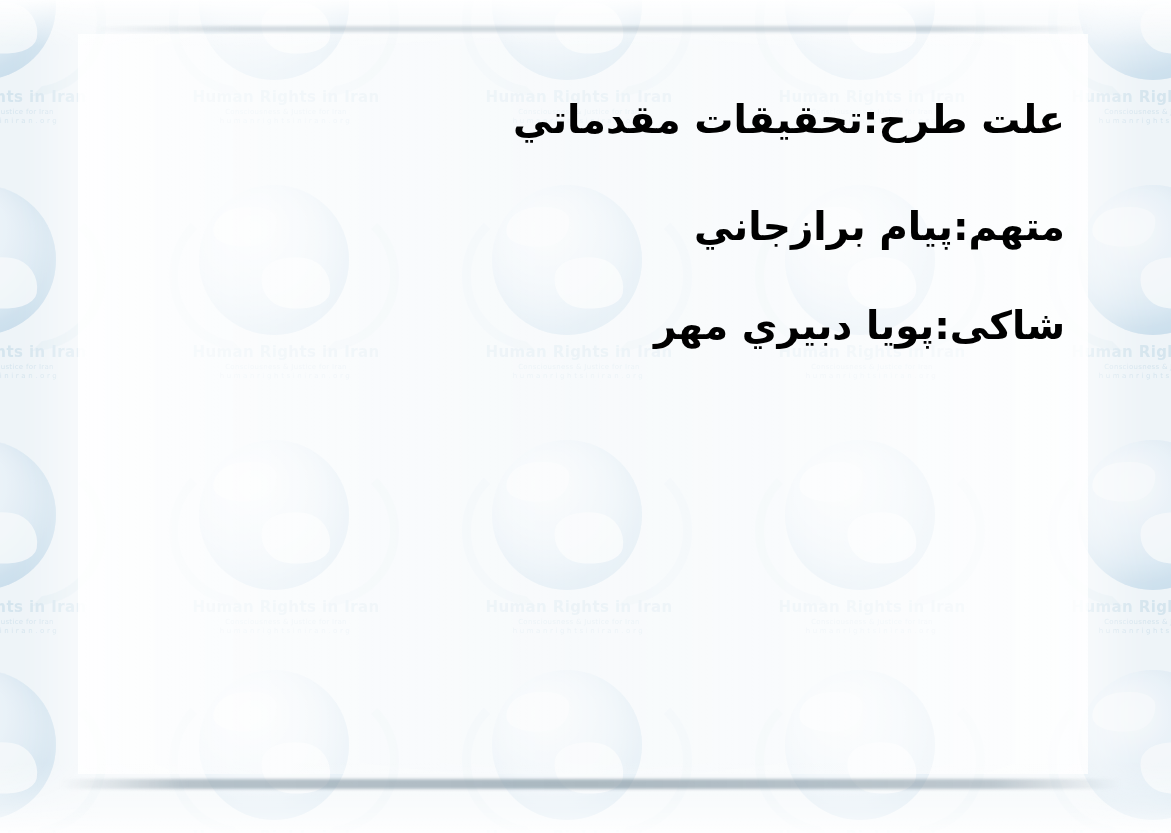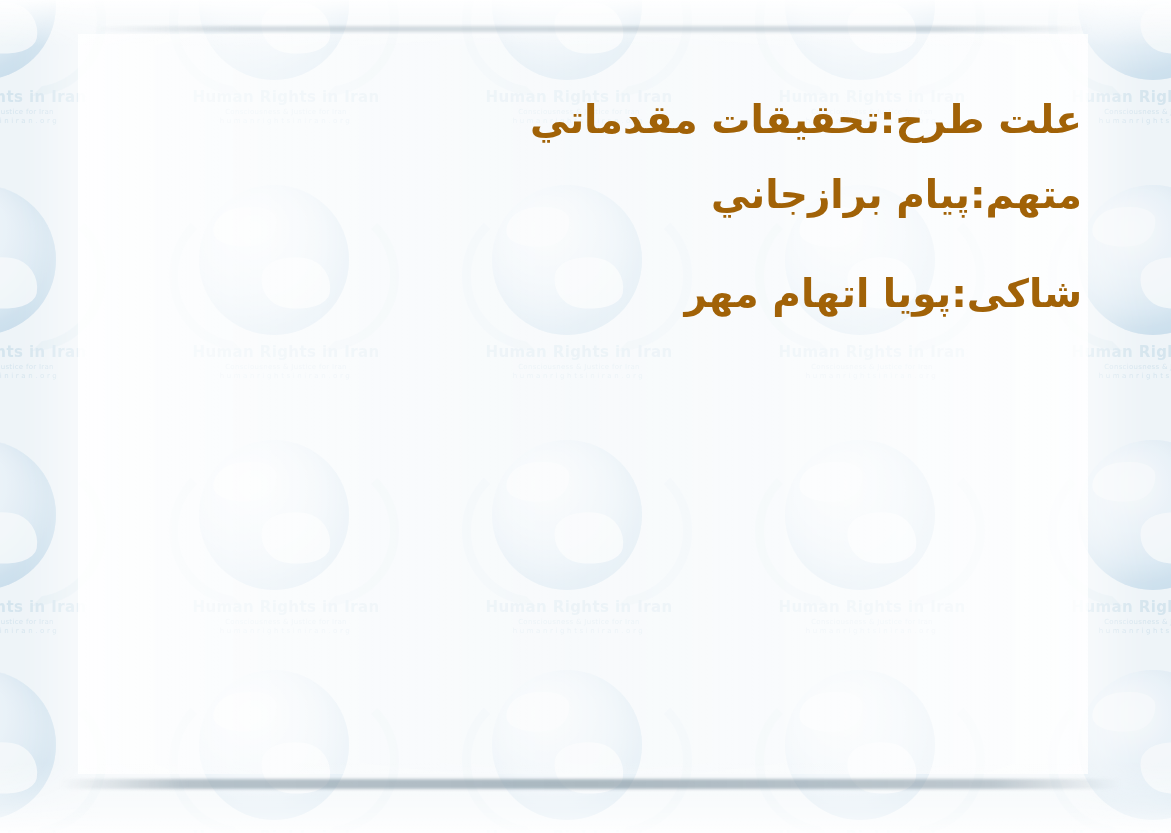--- a/index.html
+++ b/index.html
@@ -165,42 +165,42 @@
     z-index: 3;
     background: linear-gradient(90deg, rgba(160,175,185,0) 0%, rgba(140,158,170,0.35) 15%,
                                        rgba(140,158,170,0.38) 85%, rgba(160,175,185,0) 100%);
     filter: blur(1.6px);
   }
 
   
   .doc-text {
     position: absolute;
     z-index: 5;
-    left: 96px;
+    left: 79px;
     top: 62px;
     width: 986px;
     direction: rtl;
     text-align: right;
-    color: #a16207;
+    color: #000000;
     font-family: "DejaVu Sans", "Liberation Sans", sans-serif;
     font-size: 39px;
     font-weight: bold;
     line-height: 1.0;
   }
   .doc-line {
     display: block;
     white-space: nowrap;
     margin: 0;
     padding: 0;
   }
   .ln-1 { margin-top: 38px; }
   .ln-2 { margin-top: 58px; }
   .ln-3 { margin-top: 62px; }
   .ln-4 { margin-top: 58px; }
-  .ln-5 { margin-top: 36px; }
+  .ln-5 { margin-top: 68px; }
   .ln-6 { margin-top: 60px; }
 </style>
 </head>
 <body>
 
 <div class="scan-page">
 
   <div class="watermark-layer">
 
     <div class="wm-tile" style="left:-140px; top:-80px;">
@@ -422,16 +422,16 @@
 
   <div class="paper-wash"></div>
   <div class="edge-fade-top"></div>
   <div class="edge-fade-bottom"></div>
   <div class="scan-shadow-top"></div>
   <div class="scan-shadow-bottom"></div>
 
   <div class="doc-text">
     <span class="doc-line ln-1">علت طرح:تحقيقات مقدماتي</span>
     <span class="doc-line ln-5">متهم:پيام برازجاني</span>
-    <span class="doc-line ln-6">شاکی:پويا اتهام مهر</span>
+    <span class="doc-line ln-6">شاکی:پويا دبيري مهر</span>
   </div>
 
 </div>
 
 </body></html>

